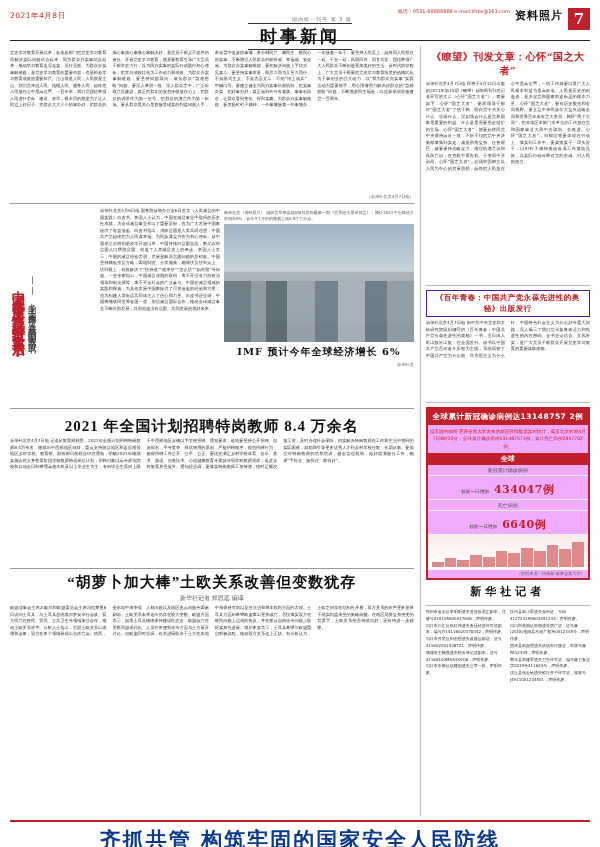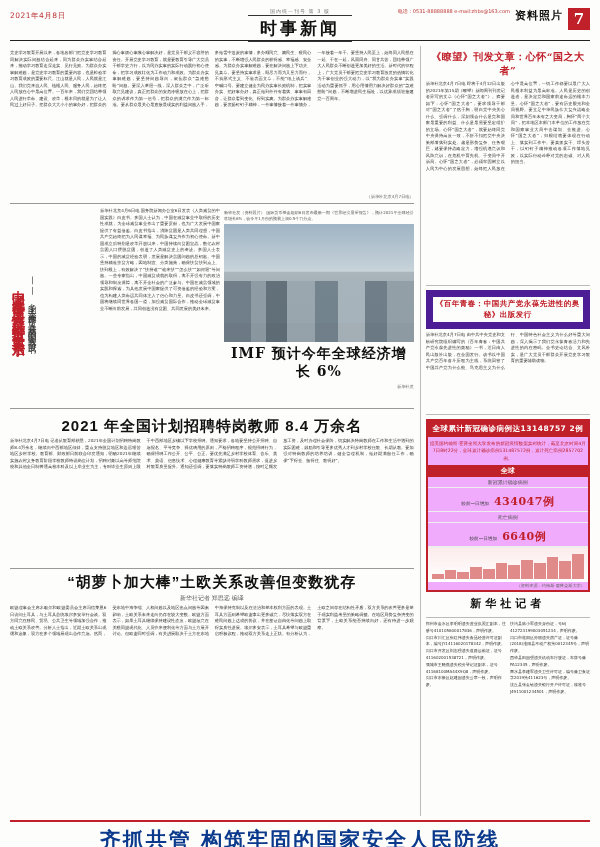--- a/index.html
+++ b/index.html
@@ -21,21 +21,21 @@
   
   .masthead{
     position:relative;
     height:34px;
     border-bottom:1px solid #222;
     display:flex;align-items:flex-start;justify-content:space-between;
   }
   .mh-date{font-size:7.5px;color:#b33;letter-spacing:.5px;padding-top:5px;}
   .mh-center{
     position:absolute;left:50%;transform:translateX(-50%);
-    top:2px;text-align:center;
+    top:10px;text-align:right;
   }
   .mh-tiny{font-size:5px;color:#777;letter-spacing:1px;}
   .mh-title{
     font-family:"DejaVu Serif","Liberation Serif",serif;
     font-weight:bold;font-size:17px;letter-spacing:3px;
     border:1px solid #333;border-width:1px 0;
     padding:1px 12px;margin-top:1px;
   }
   .mh-right{display:flex;align-items:flex-start;gap:5px;padding-top:2px;}
   .mh-contact{font-size:5px;color:#b33;text-align:right;line-height:1.5;}
@@ -100,32 +100,32 @@
     content:"";position:absolute;left:0;right:0;bottom:0;height:16%;
     background:#6a6f72;
   }
   .cap{font-size:4px;color:#555;line-height:1.5;padding:2px 0;text-align:justify;}
 
   .mid-title{
     font-family:"DejaVu Serif",serif;font-weight:bold;font-size:12.5px;
     letter-spacing:1px;text-align:center;padding:4px 0 3px;
   }
   .mid-title-sm{
-    font-family:Liberation Sans, sans-serif;font-weight:bold;font-size:15px;
+    font-family:Liberation Serif, serif;font-weight:bold;font-size:15px;
     letter-spacing:1px;text-align:center;padding:4px 0 2px;
   }
 
   
   .rbox{border-bottom:1px solid #bbb;padding:4px 0;}
   .rtitle{
     font-family:"DejaVu Serif",serif;font-weight:bold;font-size:10px;
     letter-spacing:.5px;color:#111;line-height:1.4;text-align:center;margin-bottom:3px;
   }
   .rtitle.red{color:#c0202a;}
-  .rtitle.boxed{border:7px solid #4c1d95;color:#c0202a;padding:2px 3px;font-size:7.5px;}
+  .rtitle.boxed{border:1px solid #4c1d95;color:#c0202a;padding:2px 3px;font-size:7.5px;}
 
   
   .covid{
     border:2px solid #c0202a;margin-top:4px;background:#f0abfc;
   }
   .covid-head{
     background:#c0202a;color:#fff;font-weight:bold;font-size:7.5px;
     text-align:center;padding:3px 2px;letter-spacing:.5px;
   }
   .covid-sub{font-size:4.6px;color:#c0202a;text-align:center;padding:3px 2px;line-height:1.6;}
@@ -193,21 +193,21 @@
           <div class="vert sub">——多国人士高度评价《人类减贫的中国实践》白皮书</div>
         </div>
         <div style="width:120px;">
           <div class="txt" style="height:188px;overflow:hidden;">新华社北京4月6日电 国务院新闻办公室6日发表《人类减贫的中国实践》白皮书。多国人士认为，中国在减贫事业中取得的历史性成就，为全球减贫事业作出了重要贡献，也为广大发展中国家提供了有益借鉴。白皮书指出，消除贫困是人类共同理想，中国共产党始终把为人民谋幸福、为民族谋复兴作为初心使命。新中国成立后特别是改革开放以来，中国持续向贫困宣战，数亿农村贫困人口摆脱贫困，创造了人类减贫史上的奇迹。多国人士表示，中国的减贫经验表明，发展是解决贫困问题的总钥匙。中国坚持精准扶贫方略，因地制宜、分类施策，确保扶贫扶到点上、扶到根上，有效解决了“扶持谁”“谁来扶”“怎么扶”“如何退”等问题。一些专家指出，中国减贫成就的取得，离不开强有力的政治领导和制度保障，离不开全社会的广泛参与。中国在减贫领域的实践和探索，为其他发展中国家提供了可资借鉴的经验和方案，也为构建人类命运共同体注入了信心和力量。白皮书还强调，中国将继续同世界各国一道，加强减贫国际合作，推动全球减贫事业不断向前发展，共同创造没有贫困、共同发展的美好未来。</div>
         </div>
         <div style="flex:1;display:flex;flex-direction:column;">
           <div class="cap">新华社发（资料照片） 国际货币基金组织6日发布最新一期《世界经济展望报告》，预计2021年全球经济将增长6%，较今年1月份的预测上调0.5个百分点。</div>
           <div class="photo" style="height:118px;">
             <div class="road"></div>
           </div>
-          <div class="mid-title" style="font-size:14px;padding:3px 0 1px;">IMF 预计今年全球经济增长 6%</div>
+          <div class="mid-title" style="font-size:10px;padding:3px 0 1px;">IMF 预计今年全球经济增长 6%</div>
           <div class="smallcap">新华社发</div>
         </div>
       </div>
 
       <div class="artblock">
         <div class="mid-title-sm">2021 年全国计划招聘特岗教师 8.4 万余名</div>
         <div class="txt txtbox c3" style="height:126px;overflow:hidden;">新华社北京4月7日电 记者从教育部获悉，2021年全国计划招聘特岗教师8.4万余名，继续向中西部地区倾斜，重点支持脱贫地区和边远艰苦地区乡村学校。教育部、财政部日前联合印发通知，明确2021年继续实施农村义务教育阶段学校教师特设岗位计划，招聘对象以高等师范院校和其他全日制普通高校本科及以上毕业生为主，专科毕业生原则上限于中西部地区乡镇以下学校招聘。通知要求，各地要坚持公开招聘、自愿报名、平等竞争、择优聘用的原则，严格招聘程序，规范招聘行为，确保招聘工作公开、公平、公正。要优先满足乡村学校体育、音乐、美术、英语、信息技术、心理健康教育等紧缺薄弱学科教师需求，促进乡村教育质量提升。通知还强调，要落实特岗教师工资待遇，按时足额发放工资，及时办理社会保险，切实解决特岗教师在工作和生活中遇到的实际困难，鼓励和引导更多优秀人才到乡村学校任教、长期从教。要加强对特岗教师的培养培训，健全管理机制，做好期满留任工作，确保“下得去、留得住、教得好”。</div>
       </div>
 
       <div style="flex:1;">

